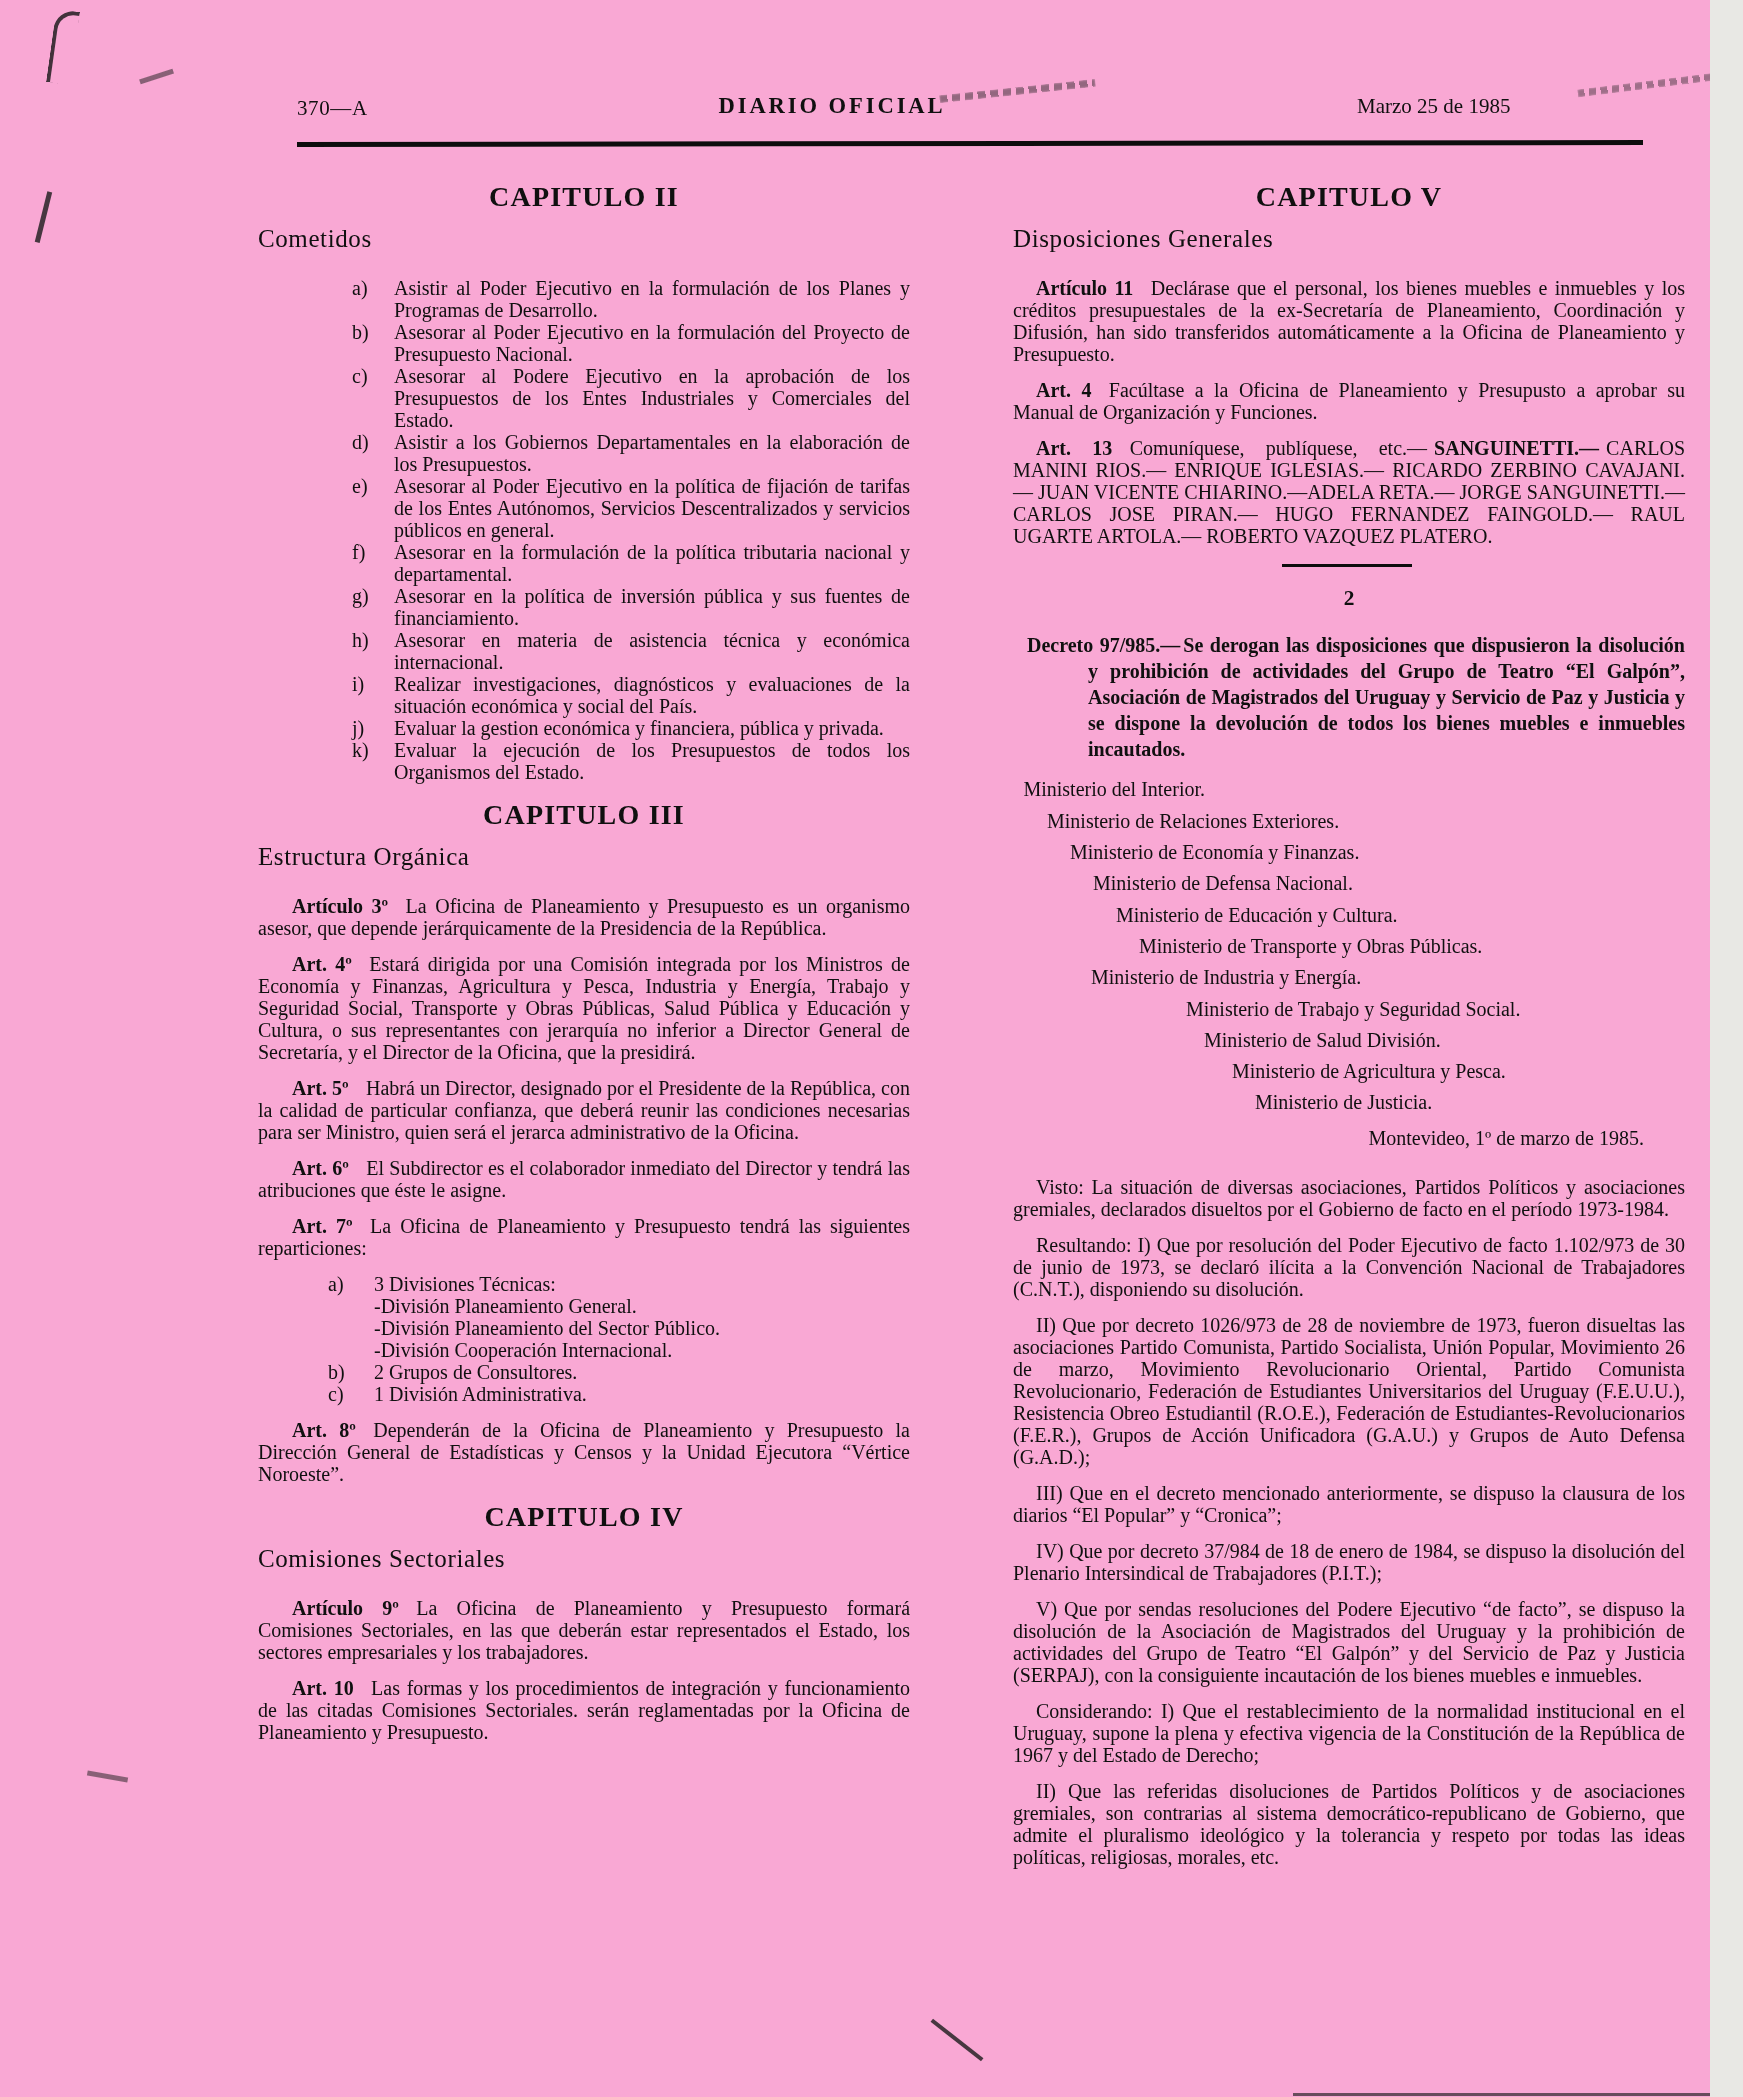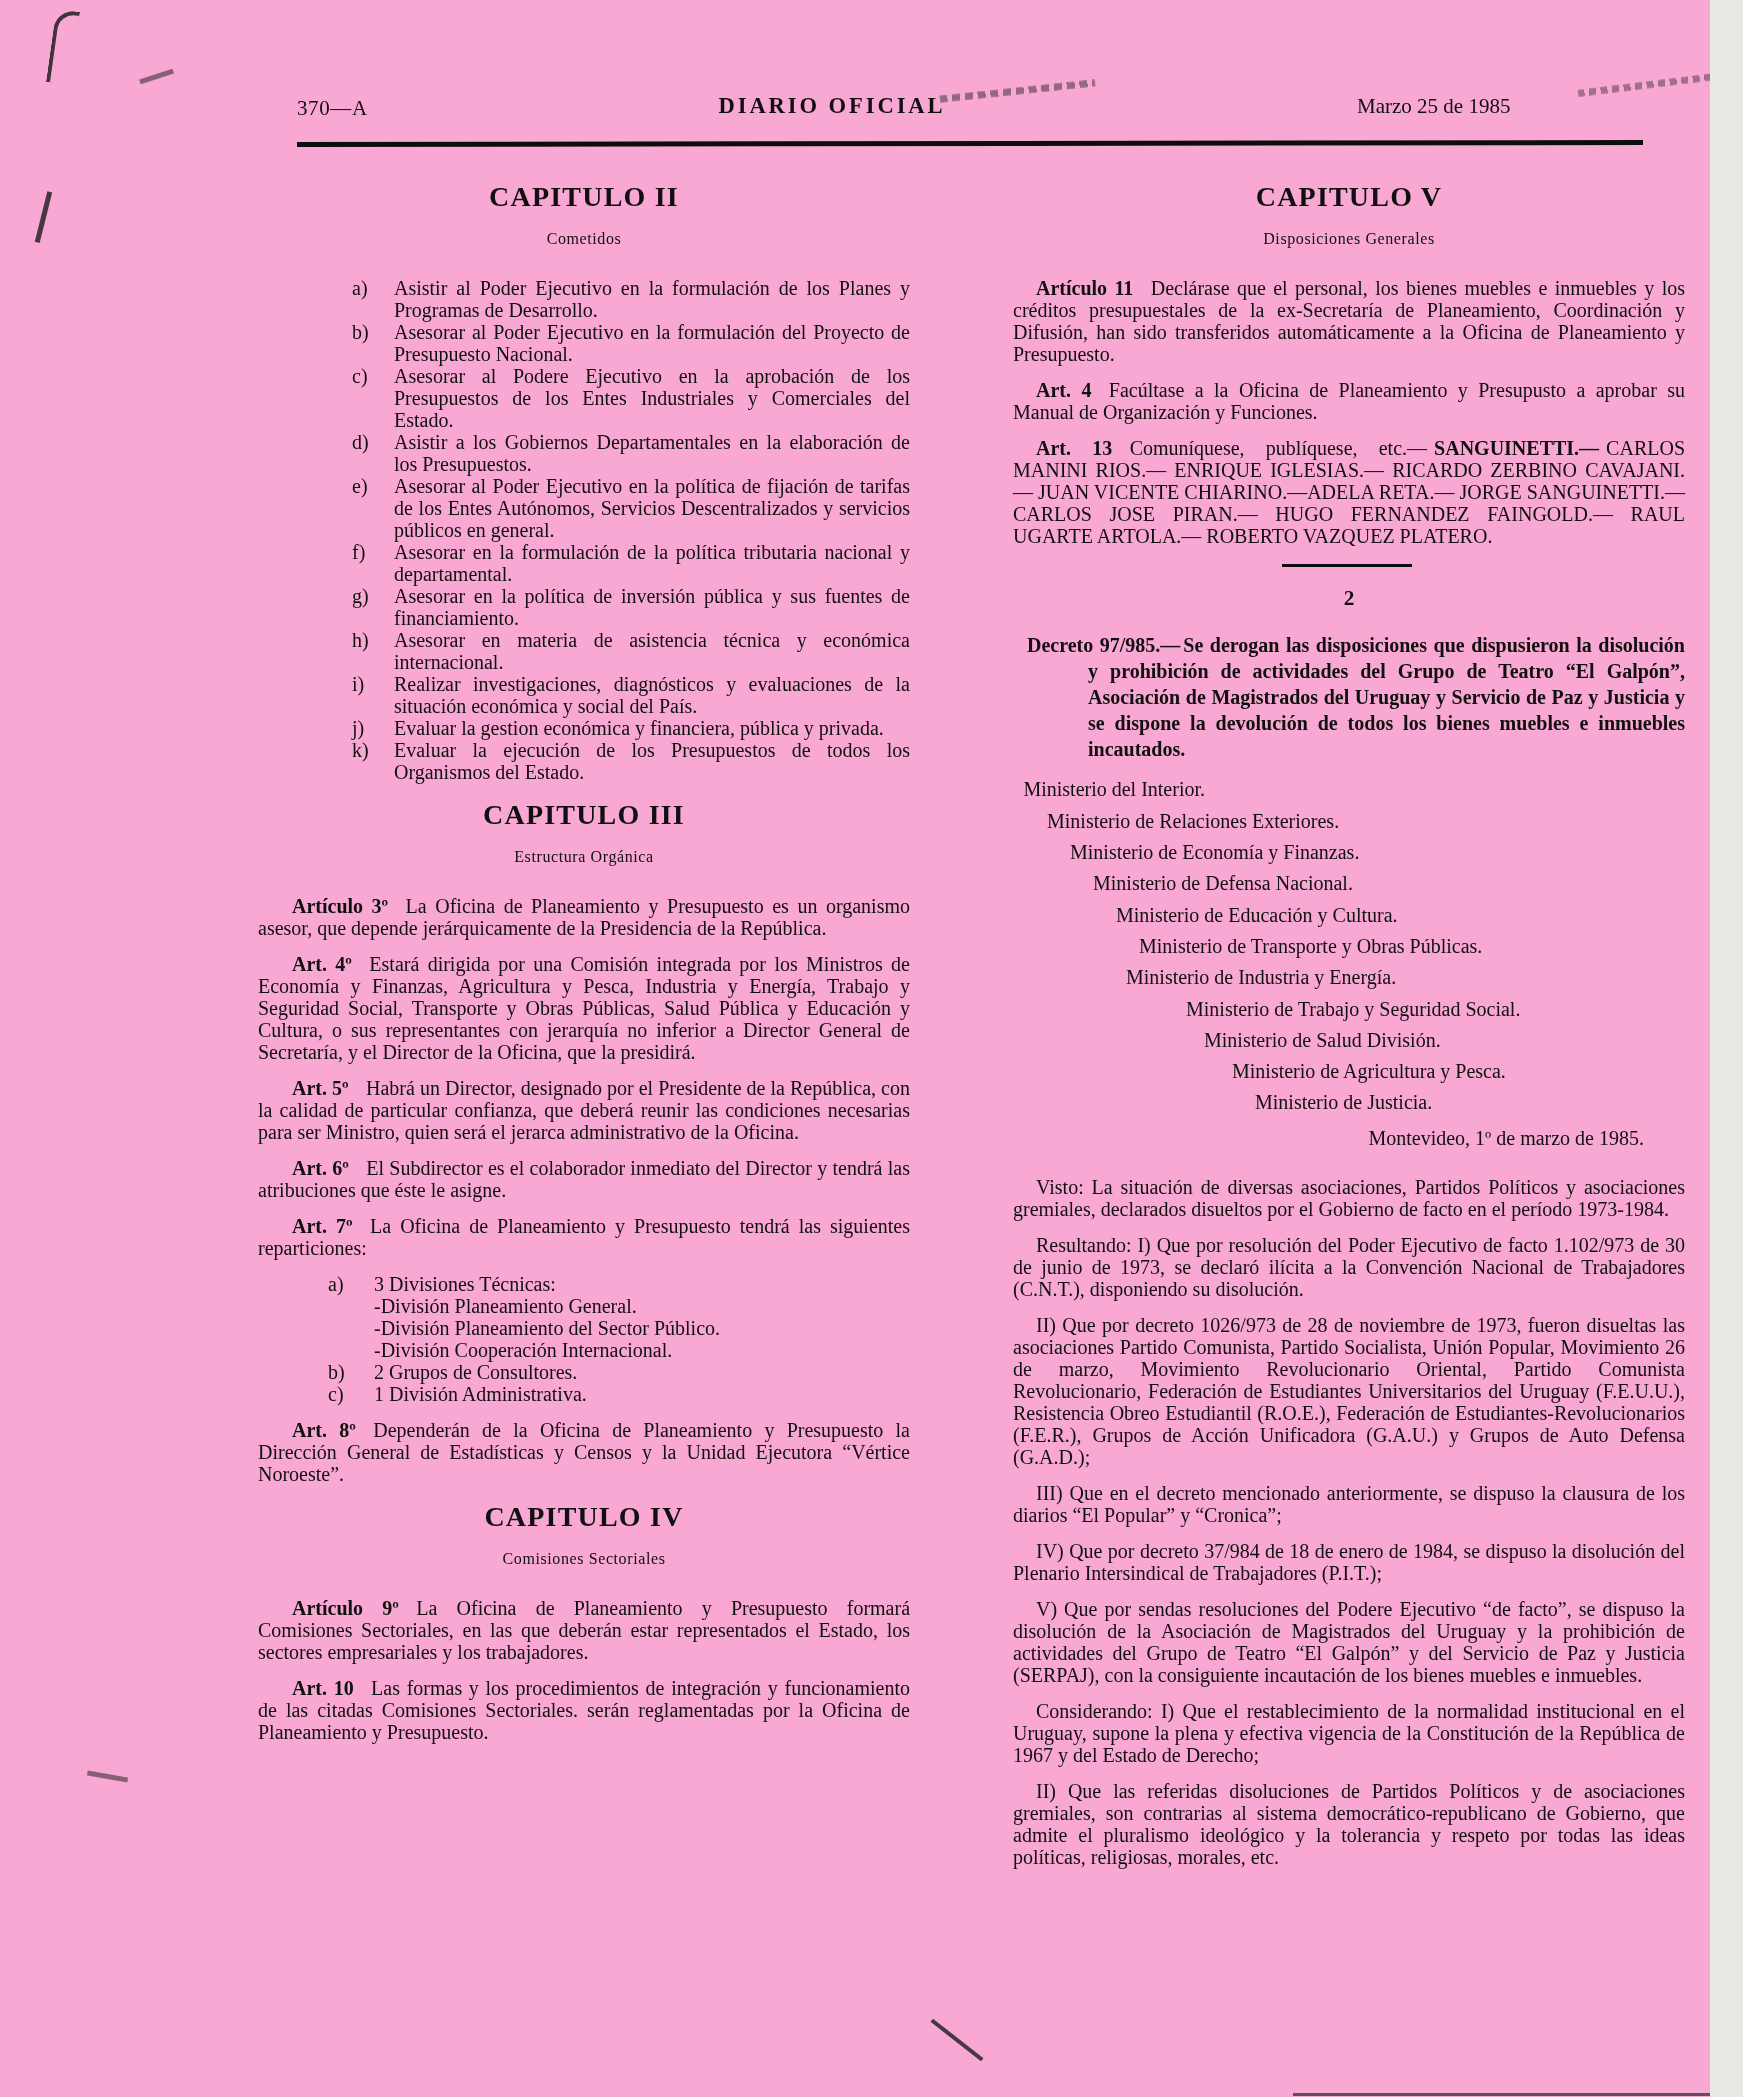--- a/index.html
+++ b/index.html
@@ -19,21 +19,21 @@
   .issuedate{position:absolute;left:1357px;top:94px;font-size:21px;}
   .rule{position:absolute;left:297px;top:141px;width:1346px;height:4.6px;background:#0d0d0d;
         transform:rotate(-0.08deg);}
   
   .col{position:absolute;top:174px;font-size:20px;line-height:22px;}
   .col-left{left:258px;width:652px;}
   .col-right{left:1013px;width:672px;}
   .col h2{font-size:28px;font-weight:bold;text-align:center;letter-spacing:1.2px;
           margin:21px 0 0 0;}
   .col h2.first{margin-top:11.6px;}
-  .col h3{font-size:16px;font-weight:normal;text-align:center;letter-spacing:0.6px;
+  .col h3{font-size:25px;font-weight:normal;text-align:left;letter-spacing:0.6px;
           margin:20px 0 27px 0;}
   .para{margin:0 0 14px 0;text-align:justify;text-indent:34px;}
   .col-right .para{text-indent:23px;}
   .para .lead{font-weight:bold;margin-right:17.4px;}
   .gap-r{margin-right:7px;}
   
   .list{margin:0 0 14px 94px;}
   .list .item{position:relative;padding-left:42px;text-align:justify;}
   .list .lbl{position:absolute;left:0;top:0;}
   .list-repart{margin-left:70px;}
@@ -47,21 +47,21 @@
   .secnum{text-align:center;font-weight:bold;font-size:21.4px;margin:0 0 23px 0;}
   
   .ministries{margin:3.5px 0 5.8px 0;}
   .ministry{margin:0 0 9.3px 0;}
   .ministries .ministry:nth-of-type(1){margin-left:10.4px;}
   .ministries .ministry:nth-of-type(2){margin-left:34px;}
   .ministries .ministry:nth-of-type(3){margin-left:57px;}
   .ministries .ministry:nth-of-type(4){margin-left:80px;}
   .ministries .ministry:nth-of-type(5){margin-left:103px;}
   .ministries .ministry:nth-of-type(6){margin-left:126px;}
-  .ministries .ministry:nth-of-type(7){margin-left:113px;}
+  .ministries .ministry:nth-of-type(7){margin-left:78px;}
   .ministries .ministry:nth-of-type(8){margin-left:173px;}
   .ministries .ministry:nth-of-type(9){margin-left:191px;}
   .ministries .ministry:nth-of-type(10){margin-left:219px;}
   .ministries .ministry:nth-of-type(11){margin-left:242px;}
   .dateline{text-align:right;padding-right:41px;margin:14px 0 27px 0;}
   
   .artifact{position:absolute;background:#1a1a1a;pointer-events:none;}
   .a-smudge1{left:939px;top:87px;width:157px;height:8px;opacity:.45;
              transform:rotate(-6deg);filter:blur(1.2px);
              -webkit-mask-image:repeating-linear-gradient(90deg,#000 0 8px,transparent 8px 12.8px);

